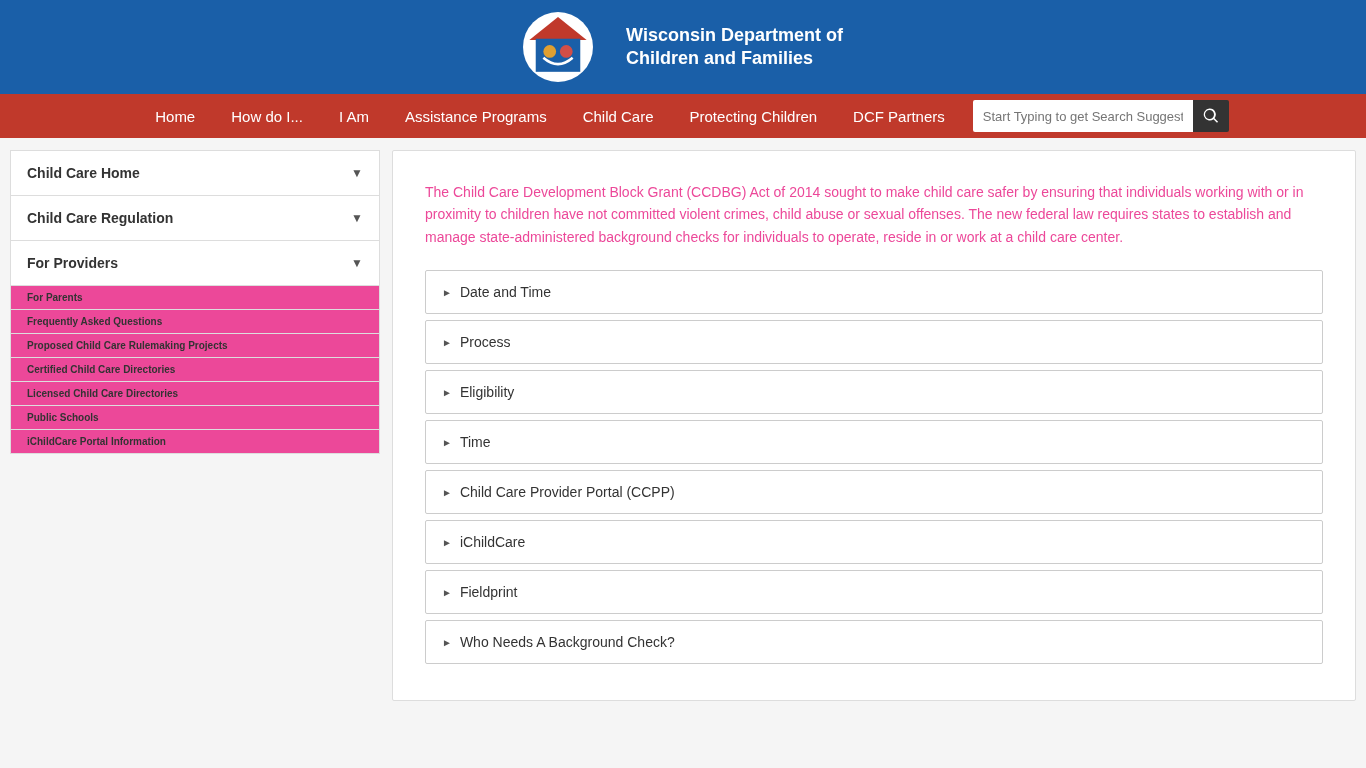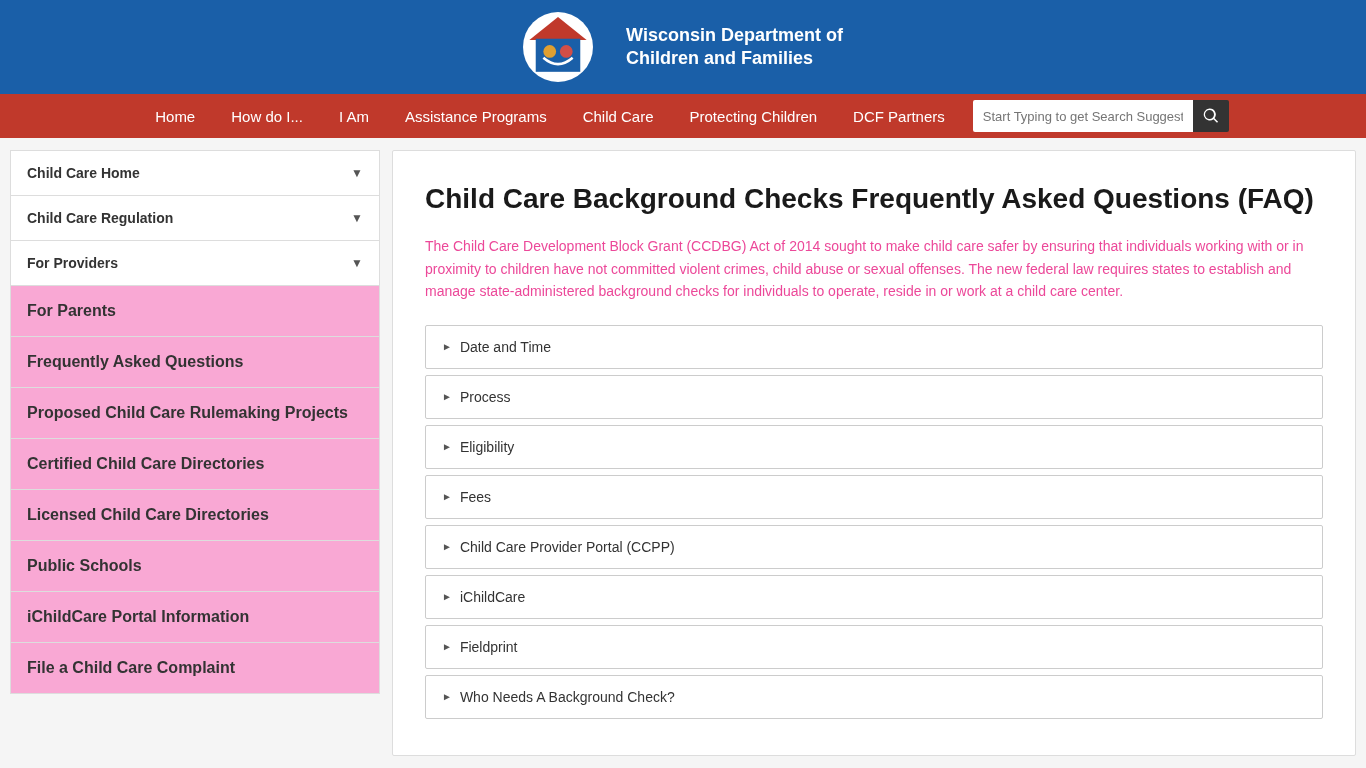--- a/index.html
+++ b/index.html
@@ -113,26 +113,26 @@
       cursor: pointer;
       font-weight: bold;
       font-size: 14px;
       gap: 30px;
     }
     .sidebar-arrow {
       color: #555;
       font-size: 12px;
     }
     .sidebar-simple {
-      padding: 16px 16px;
-      font-weight: bold;
-      font-size: 16px;
+      padding: 6px 16px;
+      font-weight: bold;
+      font-size: 10px;
       cursor: pointer;
       border: 1px solid #ddd;
-      background: #f9a8d4;
+      background: #ec4899;
       margin-bottom: -1px;
       display: block;
     }
 
     
     .content {
       flex: 1;
       background: white;
       border: 1px solid #ddd;
       border-radius: 2px;
@@ -260,27 +260,23 @@
     </div>
     <div class="sidebar-item sidebar-simple">
       <span>Licensed Child Care Directories</span>
     </div>
     <div class="sidebar-item sidebar-simple">
       <span>Public Schools</span>
     </div>
     <div class="sidebar-item sidebar-simple">
       <span>iChildCare Portal Information</span>
     </div>
-    <div class="sidebar-item sidebar-simple">
-      <span>File a Child Care Complaint</span>
-    </div>
   </aside>
 
   <main class="content">
-    <h1>Child Care Background Checks Frequently Asked Questions (FAQ)</h1>
     <p class="content-intro">The Child Care Development Block Grant (CCDBG) Act of 2014 sought to make child care safer by ensuring that individuals working with or in proximity to children have not committed violent crimes, child abuse or sexual offenses. The new federal law requires states to establish and manage state-administered background checks for individuals to operate, reside in or work at a child care center.</p>
 
     <div class="accordion-item">
       <div class="accordion-header">
         <span class="accordion-arrow">►</span>
         <span>Date and Time</span>
       </div>
     </div>
     <div class="accordion-item">
       <div class="accordion-header">
@@ -290,21 +286,21 @@
     </div>
     <div class="accordion-item">
       <div class="accordion-header">
         <span class="accordion-arrow">►</span>
         <span>Eligibility</span>
       </div>
     </div>
     <div class="accordion-item">
       <div class="accordion-header">
         <span class="accordion-arrow">►</span>
-        <span>Fees</span>
+        <span>Time</span>
       </div>
     </div>
     <div class="accordion-item">
       <div class="accordion-header">
         <span class="accordion-arrow">►</span>
         <span>Child Care Provider Portal (CCPP)</span>
       </div>
     </div>
     <div class="accordion-item">
       <div class="accordion-header">

